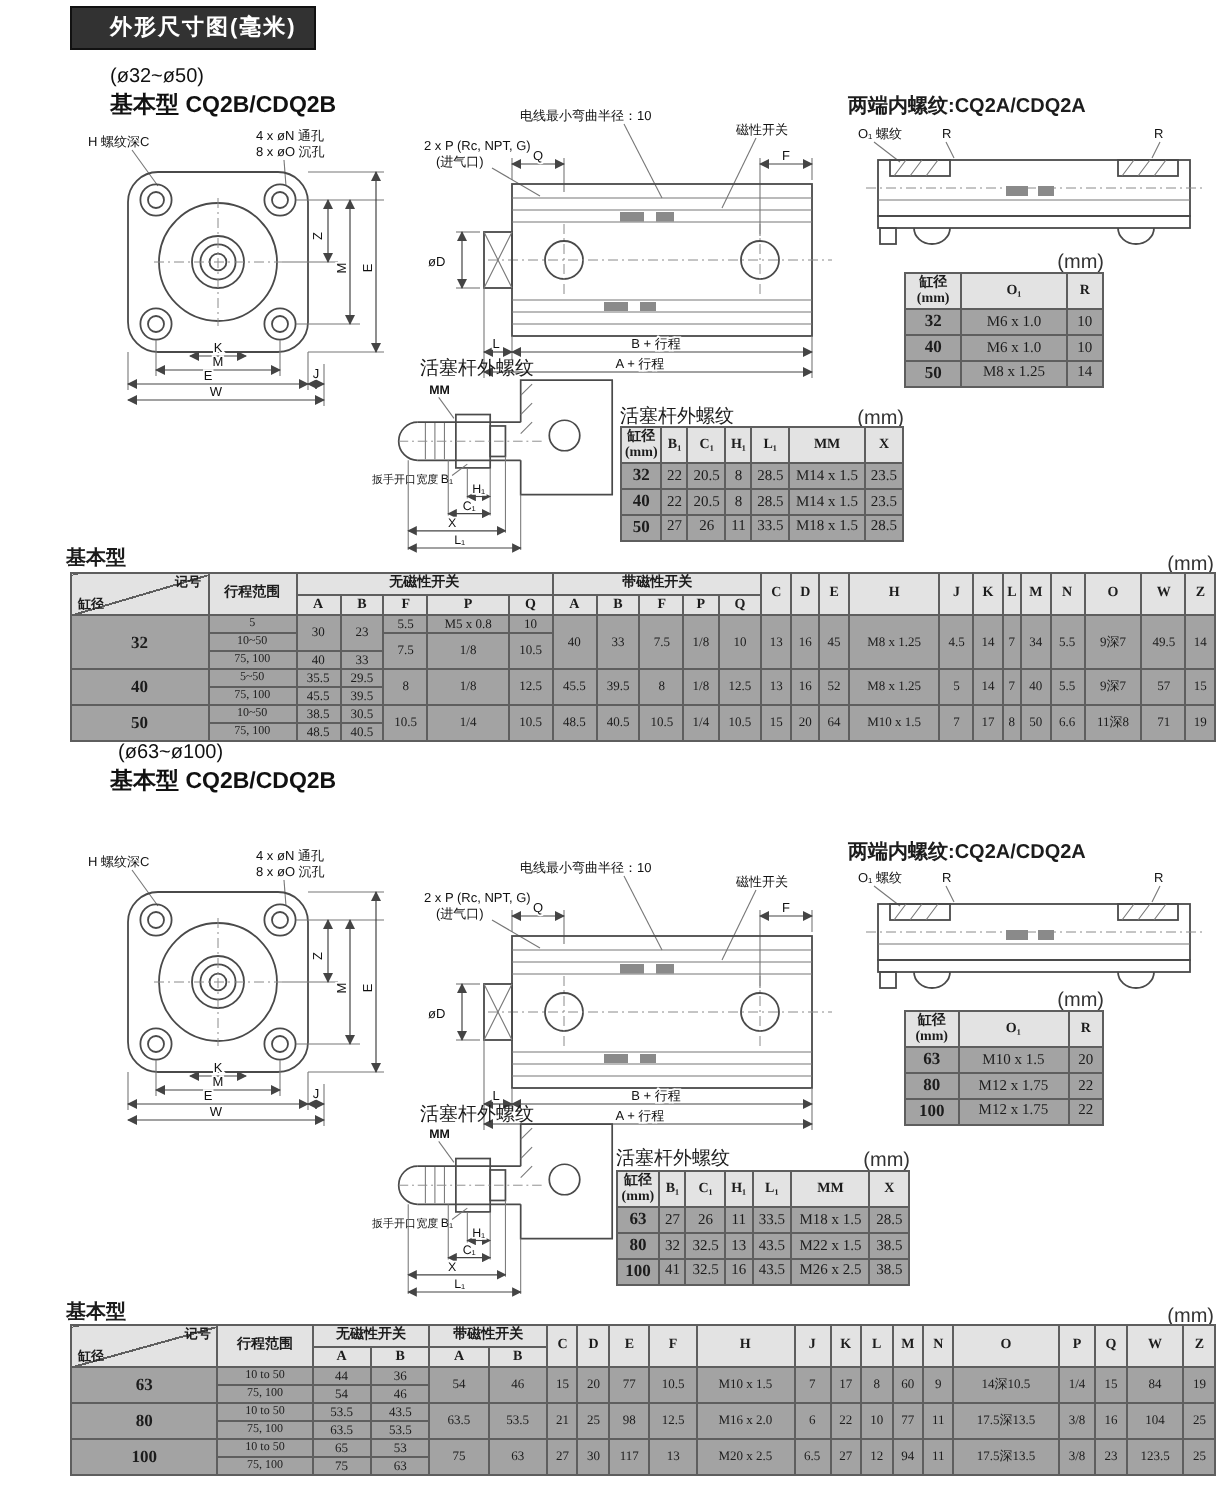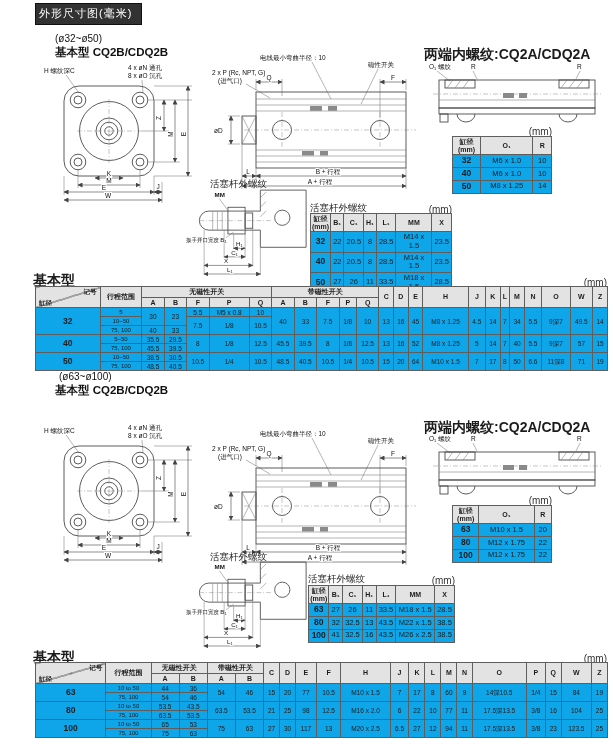--- a/index.html
+++ b/index.html
@@ -1,28 +1,28 @@
 <!DOCTYPE html>
 <html><head>
 <meta charset="utf-8">
 <style>
   html,body{margin:0;padding:0;background:#fff;}
   .page{position:relative;width:613px;height:747px;background:#fff;overflow:hidden;
         font-family:"Liberation Sans","DejaVu Sans",sans-serif;color:#1c1c1c;}
   .abs{position:absolute;}
-  .hdrbar{background:#323232;color:#fff;font-weight:normal;font-size:11px;
-          padding:2px 9px 3px 3px;letter-spacing:1px;border:1px solid #111;}
+  .hdrbar{background:#323232;color:#fff;font-weight:bold;font-size:11px;
+          padding:2px 9px 3px 19px;letter-spacing:1px;border:1px solid #111;}
   .rng{font-size:10px;color:#111;}
   .mdl{font-size:11.5px;font-weight:bold;color:#111;}
-  .bold10{font-size:14px;font-weight:bold;}
+  .bold10{font-size:10px;font-weight:bold;}
   .bold9{font-size:9.5px;font-weight:normal;}
   .mm{font-size:10px;color:#333;text-align:right;}
 
   
-  .dt{border-collapse:collapse;width:100%;background:#0ea5e9;}
+  .dt{border-collapse:collapse;width:100%;background:#a3a3a3;font-family:Liberation Serif, serif;}
   .dt th,.dt td{border:1px solid #5e5e5e;text-align:center;vertical-align:middle;
                 white-space:pre-line;color:#1c1c1c;}
   .dt th{background:#e3e3e3;font-weight:bold;}
   .dt.small th{font-size:7px;line-height:1.1;padding:1px;}
   .dt.small td{font-size:7.5px;line-height:1.15;padding:1px 2px;}
   .dt.small td.sz{font-weight:bold;font-size:8.5px;}
   .dt.main th{font-size:7px;line-height:1.1;padding:1px 0;}
   .dt.main td{font-size:6.5px;line-height:1.1;padding:0 1px;height:8px;}
   .dt.main td.sz{font-weight:bold;font-size:8.5px;}
   .dt.main td.st{font-size:6px;}

